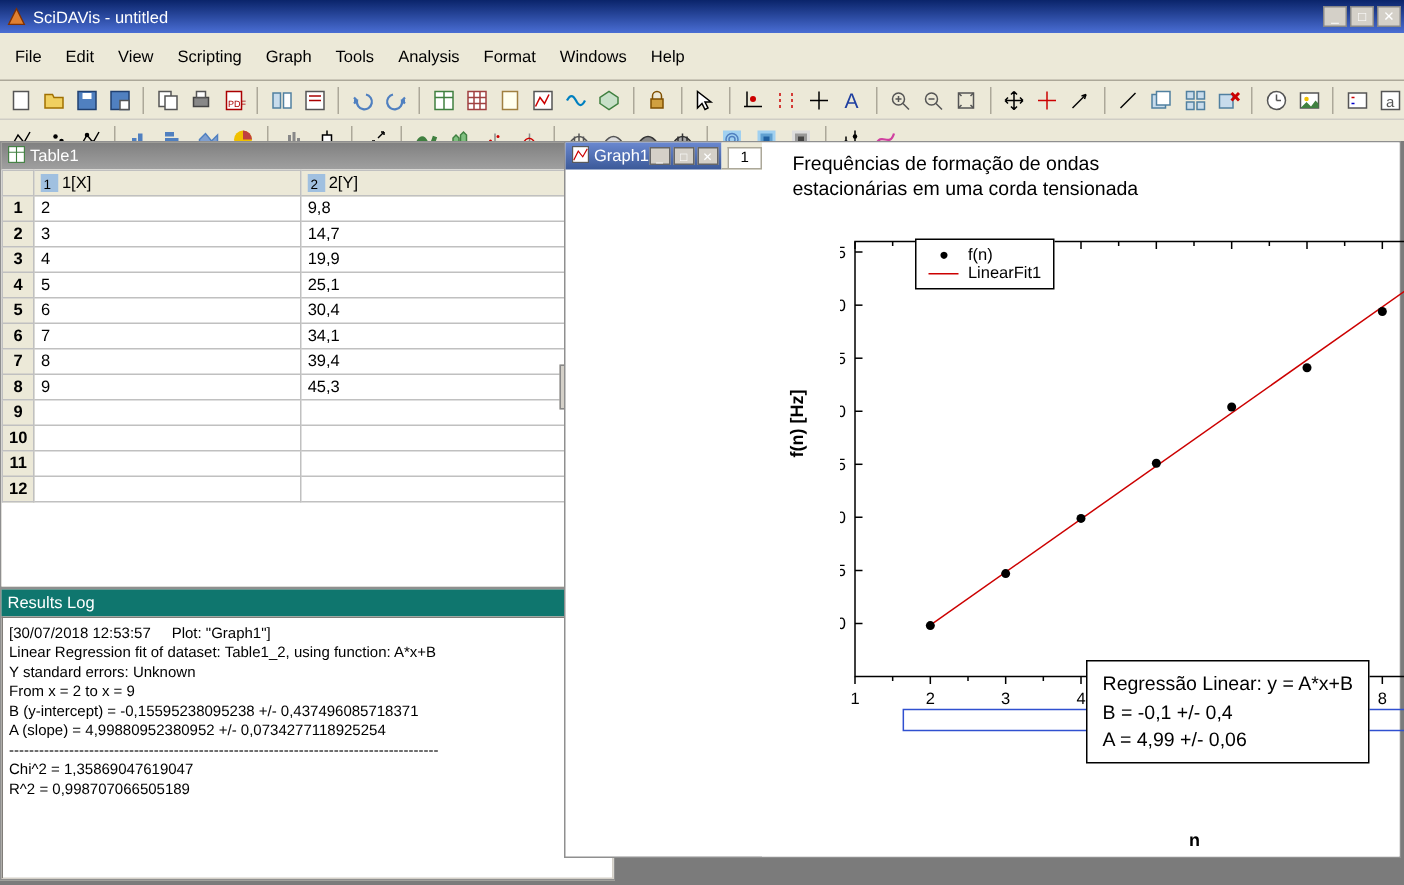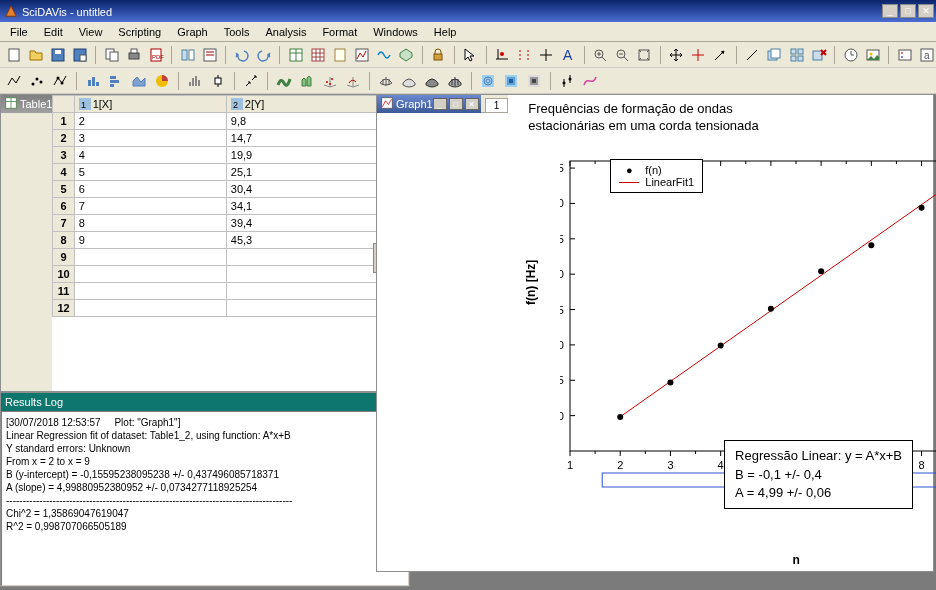--- a/index.html
+++ b/index.html
@@ -7,35 +7,35 @@
 
 
 .titlebar { height:22px; background:linear-gradient(to bottom,#0a246a,#4a6ed4); color:#fff; display:flex; align-items:center; padding-left:4px; font-size:11px; justify-content:space-between; }
 .titlebar-left { display:flex; align-items:flex-end; gap:4px; }
 .tb-icon { width:14px; height:14px; display:inline-block; }
 .tb-icon svg { width:14px; height:14px; }
 .win-btns { display:flex; padding-right:2px; }
 .win-btn { width:16px; height:14px; background:#d4d0c8; border:1px solid #888; margin-left:2px; display:flex; align-items:center; justify-content:center; font-size:9px; line-height:1; font-family:"Marlett","Arial"; cursor:default; }
 
 
-.menubar { height:20px; background:#ece9d8; display:flex; align-items:center; padding-left:2px; font-size:11px; border-bottom:1px solid #aca899; }
+.menubar { height:32px; background:#ece9d8; display:flex; align-items:center; padding-left:2px; font-size:11px; border-bottom:1px solid #aca899; }
 .menubar span { padding:2px 8px; cursor:default; }
 
 
 .toolbars { background:#ece9d8; border-bottom:1px solid #aca899; }
 .toolbar-row { height:26px; display:flex; align-items:center; padding-left:4px; gap:3px; border-bottom:1px solid #cfcdc5; }
 .tb-btn { width:20px; height:20px; display:flex; align-items:center; justify-content:center; cursor:default; border:1px solid transparent; }
 .tb-btn svg { width:16px; height:16px; }
 .tb-sep { width:1px; height:18px; background:#aca899; margin:0 3px; }
 
 
 .workspace { position:absolute; left:0; top:94px; width:936px; height:496px; background:#7b7b7b; }
 
 
-.table-win { position:absolute; left:0; top:0; width:380px; height:298px; background:#ece9d8; border:1px solid #8f8f8f; display:flex; flex-direction:row; }
+.table-win { position:absolute; left:0; top:0; width:380px; height:298px; background:#ece9d8; border:1px solid #8f8f8f; display:flex; flex-direction:column; }
 .subwin-title { height:18px; background:linear-gradient(to bottom,#6a88d0,#3b5998); color:#fff; font-size:11px; display:flex; align-items:center; padding-left:4px; justify-content:space-between; }
 .subwin-title.inactive { background:linear-gradient(to bottom,#808080,#a0a0a0); }
 .subwin-btns { display:flex; }
 .subwin-btn { width:14px; height:12px; background:#d4d0c8; border:1px solid #666; margin-right:2px; font-size:8px; display:flex; align-items:center; justify-content:center; }
 .table-body { flex:1; display:flex; background:#fff; overflow:hidden; }
 .spreadsheet { flex:1; overflow:auto; }
 .spreadsheet table { border-collapse:collapse; font-size:11px; width:100%; }
 .spreadsheet th, .spreadsheet td { border:1px solid #c0c0c0; padding:2px 4px; height:17px; text-align:left; white-space:nowrap; }
 .spreadsheet th { background:#ece9d8; font-weight:normal; }
 .spreadsheet th.rownum { background:#ece9d8; width:20px; text-align:center; font-weight:bold; }

